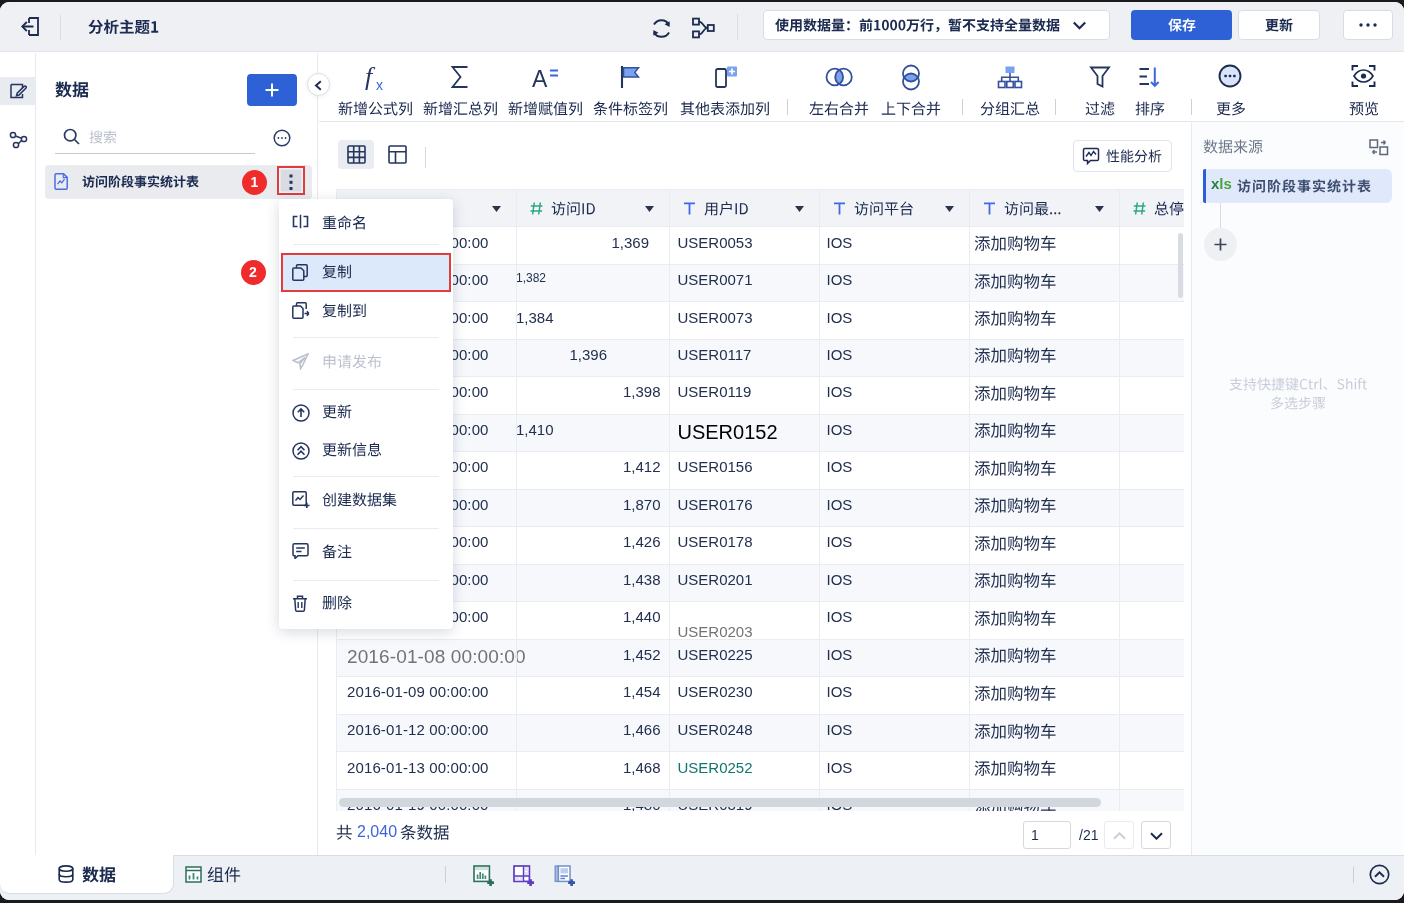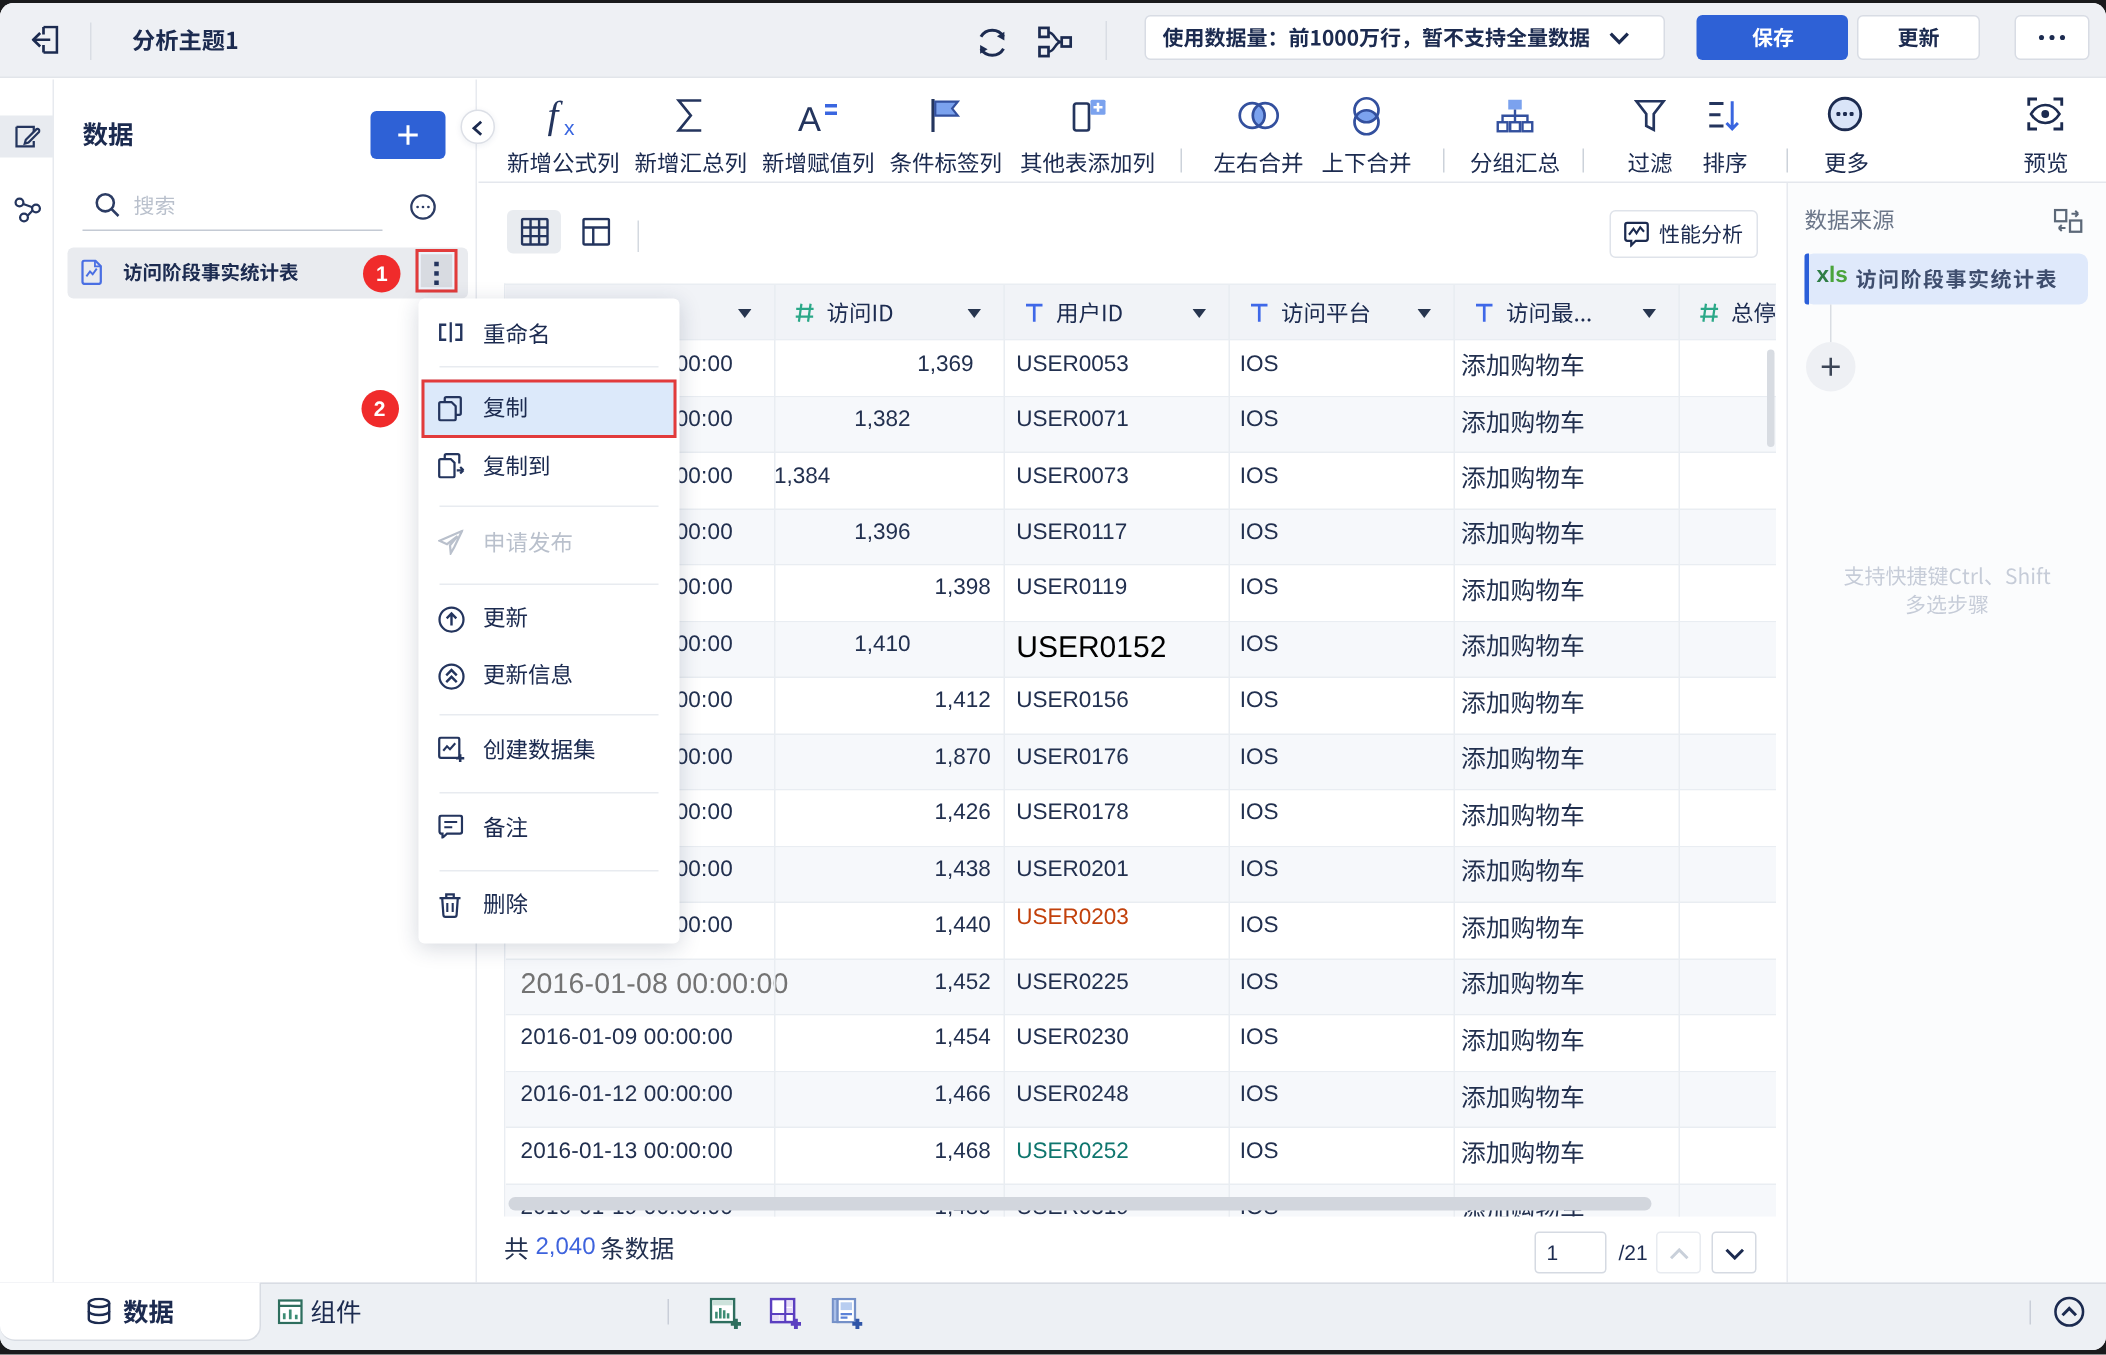--- a/index.html
+++ b/index.html
@@ -600,21 +600,21 @@
         <svg width="83" height="17" viewBox="0 0 83 17" fill="#22304f">
           <use href="#g52" xlink:href="#g52" transform="translate(0.0 14.52) scale(0.0165 -0.0165)"></use>
           <use href="#g53" xlink:href="#g53" transform="translate(16.5 14.52) scale(0.0165 -0.0165)"></use>
           <use href="#g84" xlink:href="#g84" transform="translate(33.0 14.52) scale(0.0165 -0.0165)"></use>
           <use href="#g85" xlink:href="#g85" transform="translate(49.5 14.52) scale(0.0165 -0.0165)"></use>
           <use href="#g86" xlink:href="#g86" transform="translate(66.0 14.52) scale(0.0165 -0.0165)"></use>
         </svg>
       </div>
       <div class="ab" style="left:0;top:74.5px;width:848px;height:37.5px;background:#f6f8fb;border-bottom:1px solid #e9edf2"></div>
       <div class="ab" style="left:10px;top:81.0px;font-size:15px;color:#22304f;letter-spacing:0.12px">2016-01-02 00:00:00</div>
-      <div class="ab" style="left:179px;top:81.0px;width:144.5px;text-align:center;font-size:15px;color:#22304f">1,382</div>
+      <div class="ab" style="left:179px;top:81.0px;width:144.5px;text-align:left;font-size:12px;color:#22304f">1,382</div>
       <div class="ab" style="left:340.5px;top:81.0px;font-size:15px;color:#22304f">USER0071</div>
       <div class="ab" style="left:489.5px;top:81.0px;font-size:15px;color:#22304f">IOS</div>
       <div class="ab" style="left:636.5px;top:82.5px">
         <svg width="83" height="17" viewBox="0 0 83 17" fill="#22304f">
           <use href="#g52" xlink:href="#g52" transform="translate(0.0 14.52) scale(0.0165 -0.0165)"></use>
           <use href="#g53" xlink:href="#g53" transform="translate(16.5 14.52) scale(0.0165 -0.0165)"></use>
           <use href="#g84" xlink:href="#g84" transform="translate(33.0 14.52) scale(0.0165 -0.0165)"></use>
           <use href="#g85" xlink:href="#g85" transform="translate(49.5 14.52) scale(0.0165 -0.0165)"></use>
           <use href="#g86" xlink:href="#g86" transform="translate(66.0 14.52) scale(0.0165 -0.0165)"></use>
         </svg>
@@ -656,21 +656,21 @@
         <svg width="83" height="17" viewBox="0 0 83 17" fill="#22304f">
           <use href="#g52" xlink:href="#g52" transform="translate(0.0 14.52) scale(0.0165 -0.0165)"></use>
           <use href="#g53" xlink:href="#g53" transform="translate(16.5 14.52) scale(0.0165 -0.0165)"></use>
           <use href="#g84" xlink:href="#g84" transform="translate(33.0 14.52) scale(0.0165 -0.0165)"></use>
           <use href="#g85" xlink:href="#g85" transform="translate(49.5 14.52) scale(0.0165 -0.0165)"></use>
           <use href="#g86" xlink:href="#g86" transform="translate(66.0 14.52) scale(0.0165 -0.0165)"></use>
         </svg>
       </div>
       <div class="ab" style="left:0;top:224.5px;width:848px;height:37.5px;background:#f6f8fb;border-bottom:1px solid #e9edf2"></div>
       <div class="ab" style="left:10px;top:230.9px;font-size:15px;color:#22304f;letter-spacing:0.12px">2016-01-05 00:00:00</div>
-      <div class="ab" style="left:179px;top:230.9px;width:144.5px;text-align:center;font-size:15px;color:#22304f">1,410</div>
+      <div class="ab" style="left:179px;top:230.9px;width:144.5px;text-align:left;font-size:15px;color:#22304f">1,410</div>
       <div class="ab" style="left:340.5px;top:230.9px;font-size:20px;color:#000000">USER0152</div>
       <div class="ab" style="left:489.5px;top:230.9px;font-size:15px;color:#22304f">IOS</div>
       <div class="ab" style="left:636.5px;top:232.4px">
         <svg width="83" height="17" viewBox="0 0 83 17" fill="#22304f">
           <use href="#g52" xlink:href="#g52" transform="translate(0.0 14.52) scale(0.0165 -0.0165)"></use>
           <use href="#g53" xlink:href="#g53" transform="translate(16.5 14.52) scale(0.0165 -0.0165)"></use>
           <use href="#g84" xlink:href="#g84" transform="translate(33.0 14.52) scale(0.0165 -0.0165)"></use>
           <use href="#g85" xlink:href="#g85" transform="translate(49.5 14.52) scale(0.0165 -0.0165)"></use>
           <use href="#g86" xlink:href="#g86" transform="translate(66.0 14.52) scale(0.0165 -0.0165)"></use>
         </svg>
@@ -727,21 +727,21 @@
           <use href="#g52" xlink:href="#g52" transform="translate(0.0 14.52) scale(0.0165 -0.0165)"></use>
           <use href="#g53" xlink:href="#g53" transform="translate(16.5 14.52) scale(0.0165 -0.0165)"></use>
           <use href="#g84" xlink:href="#g84" transform="translate(33.0 14.52) scale(0.0165 -0.0165)"></use>
           <use href="#g85" xlink:href="#g85" transform="translate(49.5 14.52) scale(0.0165 -0.0165)"></use>
           <use href="#g86" xlink:href="#g86" transform="translate(66.0 14.52) scale(0.0165 -0.0165)"></use>
         </svg>
       </div>
       <div class="ab" style="left:0;top:412.0px;width:848px;height:37.5px;background:#fff;border-bottom:1px solid #e9edf2"></div>
       <div class="ab" style="left:10px;top:418.4px;font-size:15px;color:#22304f;letter-spacing:0.12px">2016-01-07 00:00:00</div>
       <div class="ab" style="left:179px;top:418.4px;width:144.5px;text-align:right;font-size:15px;color:#22304f">1,440</div>
-      <div class="ab" style="left:340.5px;top:413px;font-size:15px;color:#c2410c">USER0203</div>
+      <div class="ab" style="left:340.5px;top:433px;font-size:15px;color:#737373">USER0203</div>
       <div class="ab" style="left:489.5px;top:418.4px;font-size:15px;color:#22304f">IOS</div>
       <div class="ab" style="left:636.5px;top:419.9px">
         <svg width="83" height="17" viewBox="0 0 83 17" fill="#22304f">
           <use href="#g52" xlink:href="#g52" transform="translate(0.0 14.52) scale(0.0165 -0.0165)"></use>
           <use href="#g53" xlink:href="#g53" transform="translate(16.5 14.52) scale(0.0165 -0.0165)"></use>
           <use href="#g84" xlink:href="#g84" transform="translate(33.0 14.52) scale(0.0165 -0.0165)"></use>
           <use href="#g85" xlink:href="#g85" transform="translate(49.5 14.52) scale(0.0165 -0.0165)"></use>
           <use href="#g86" xlink:href="#g86" transform="translate(66.0 14.52) scale(0.0165 -0.0165)"></use>
         </svg>
       </div>

